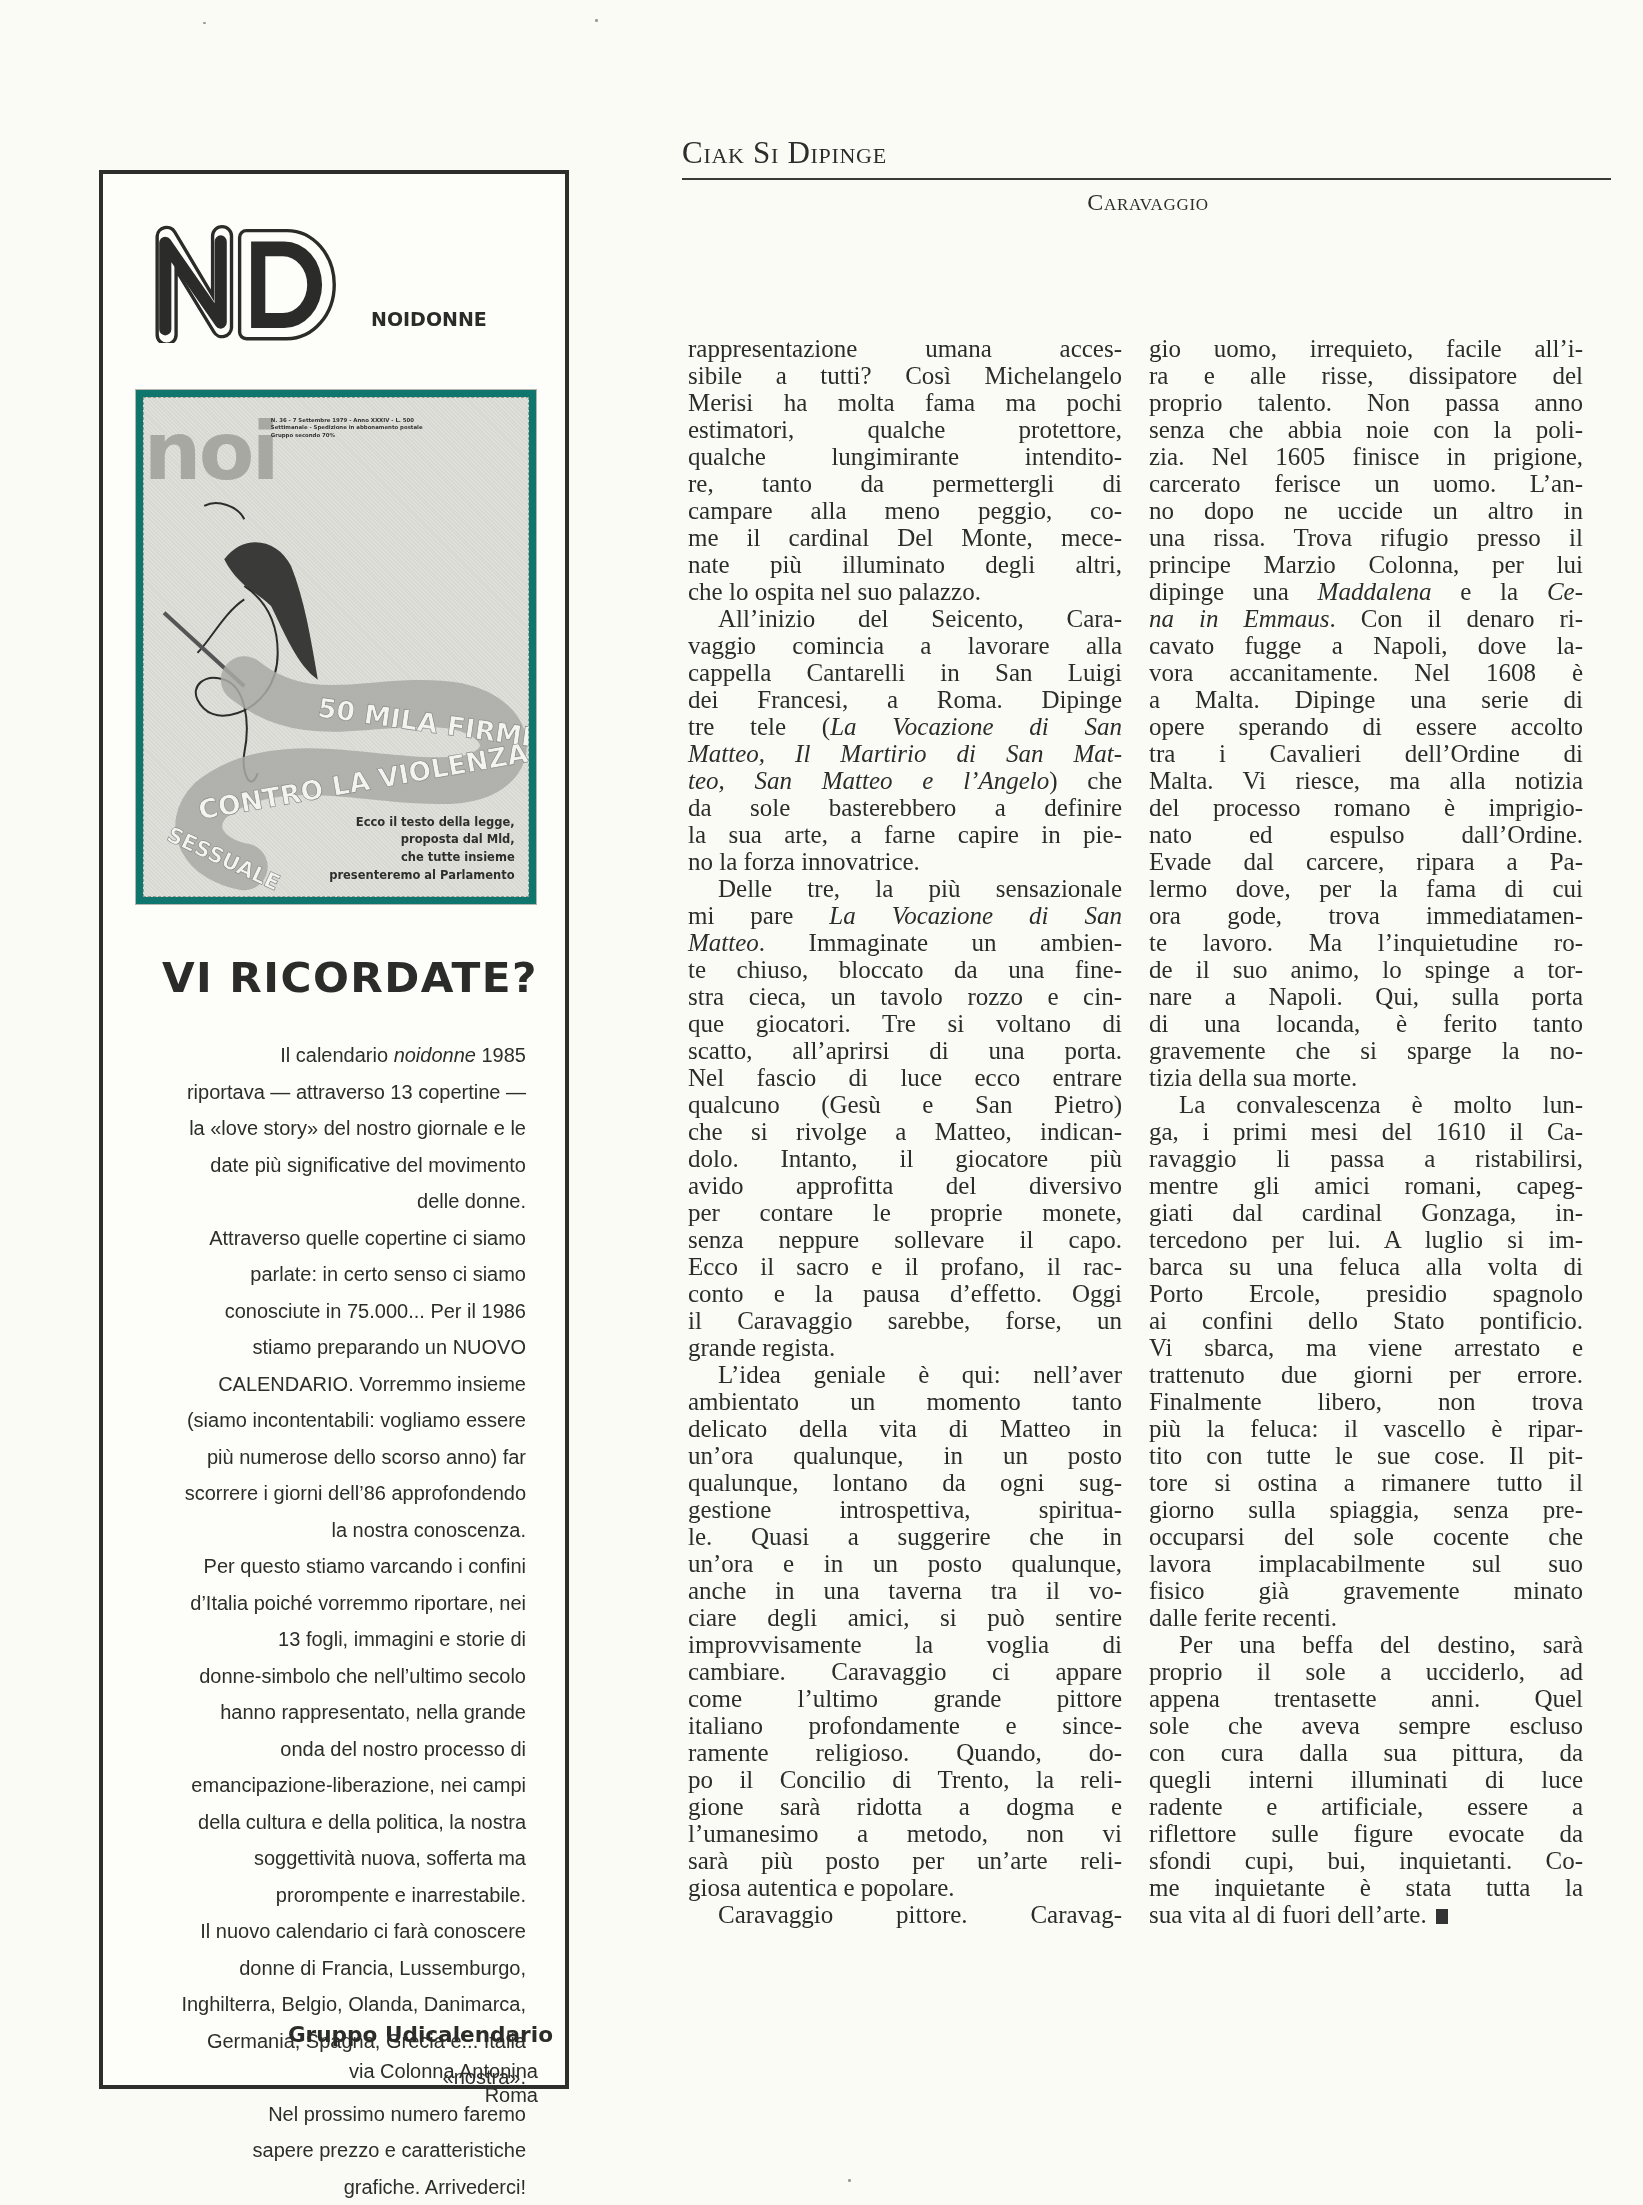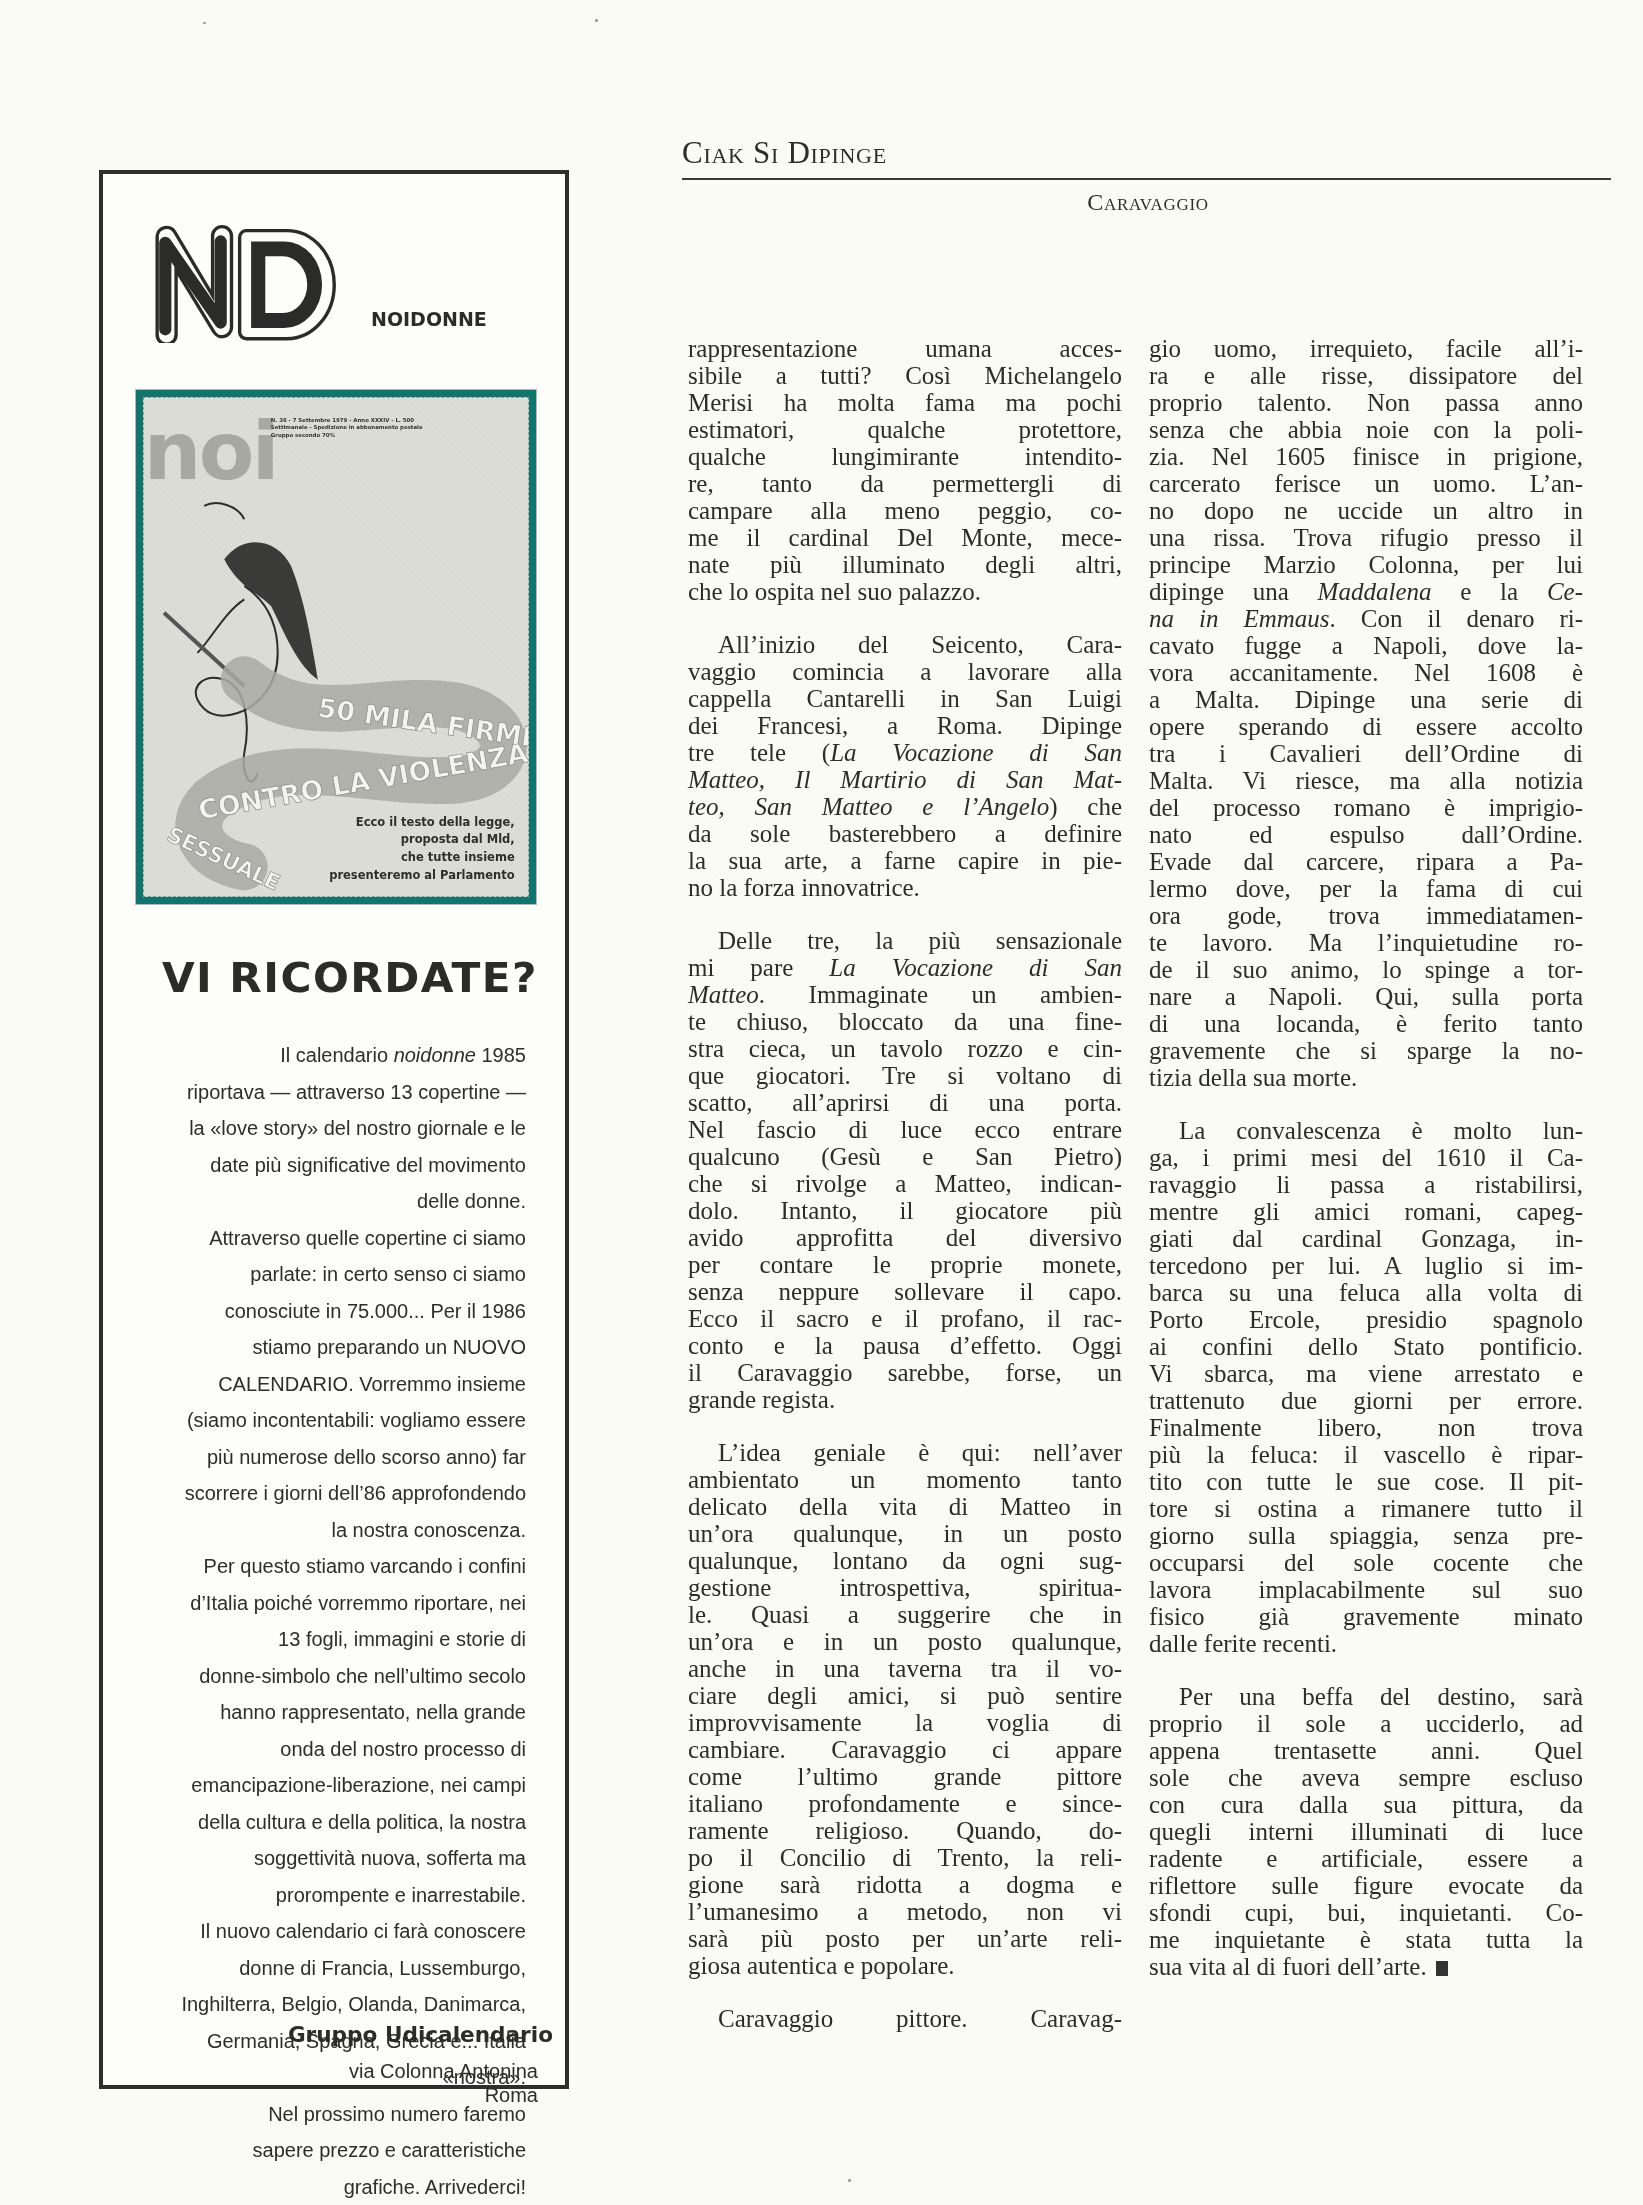--- a/index.html
+++ b/index.html
@@ -114,21 +114,21 @@
     font-family: "Liberation Serif", "DejaVu Serif", serif;
     font-size: 25px; line-height: 27px;
     color: #2c2c2a;
     text-align: justify;
     text-align-last: justify;
   }
   .col.c1 { left: 688px; }
   .col.c2 { left: 1149px; }
   .col .ln { display: block; white-space: nowrap; text-align-last: justify; text-align: justify; }
   .col .ln.last { text-align-last: left; }
-  .col .ln.ind { padding-left: 30px; margin-top: 26px; }
+  .col .ln.ind { padding-left: 30px; }
   .col i { font-style: italic; }
   .end-mark {
     display: inline-block; width: 12px; height: 15px; background: #333;
     vertical-align: -1.4px; margin-left: 9.5px;
   }
   .page-dot { position:absolute; width:2.7px; height:2.7px; border-radius:50%; background:#999; }
 </style>
 </head>
 <body>
 

